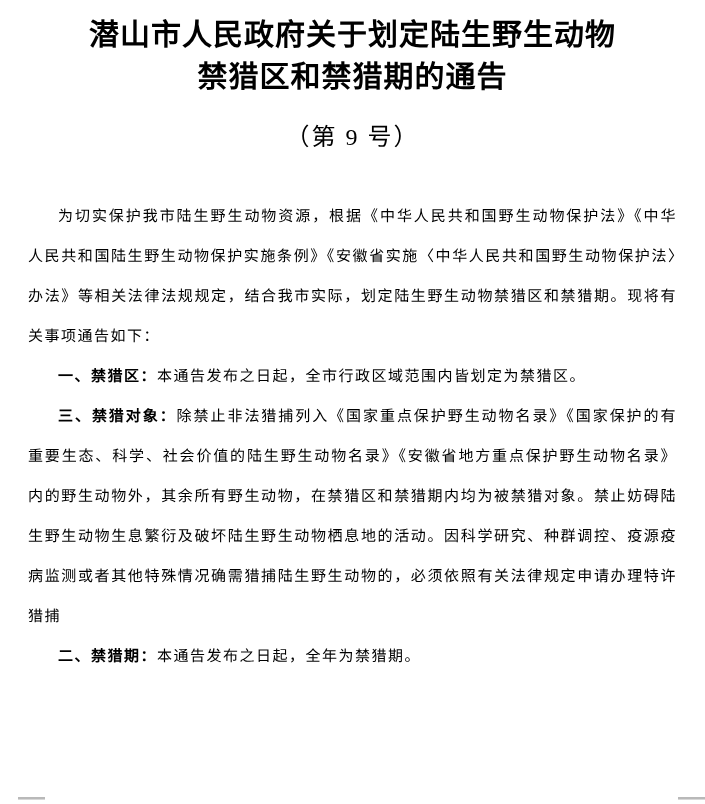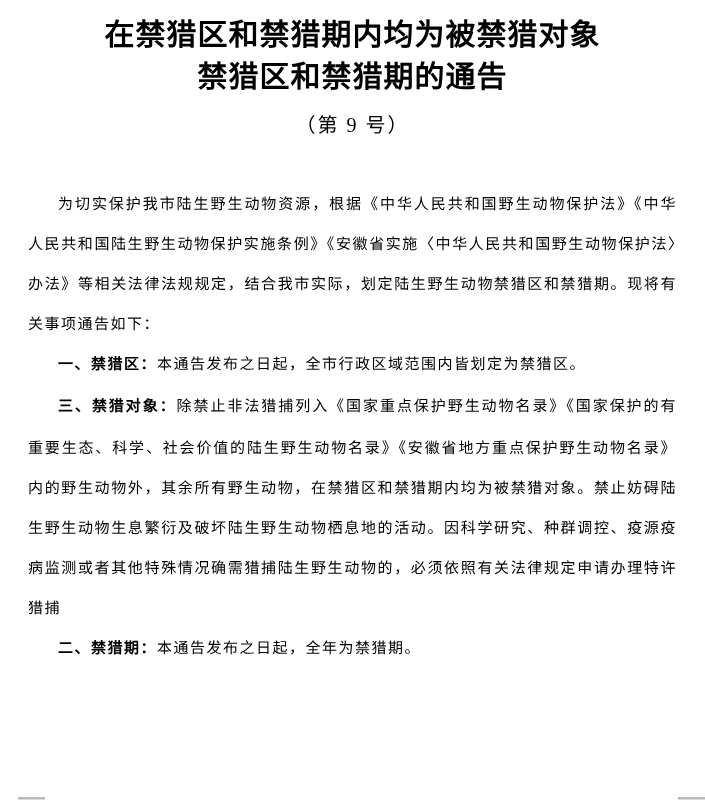--- a/index.html
+++ b/index.html
@@ -21,63 +21,63 @@
     font-family: "Liberation Sans", sans-serif;
     font-weight: 700;
     font-size: 30px;
     line-height: 42px;
     letter-spacing: 1px;
   }
   .doc-title .title-line {
     display: block;
   }
   .issue-number {
-    margin-top: 12px;
+    margin-top: 24px;
     text-align: center;
     font-family: "Liberation Serif", serif;
-    font-size: 20px;
+    font-size: 24px;
     line-height: 30px;
     letter-spacing: 2px;
   }
   .doc-body {
     margin: 44px 28px 0;
     font-family: "Liberation Serif", serif;
     font-size: 15px;
     line-height: 40px;
     text-align: justify;
     text-justify: inter-ideograph;
     letter-spacing: 1.5px;
   }
   .doc-body p {
     margin: 0;
     padding: 0;
     text-indent: 2em;
   }
   .lead {
-    font-family: Liberation Mono, monospace;
+    font-family: Liberation Sans, sans-serif;
     font-weight: 700;
   }
   .page-edge-mark {
     position: absolute;
     top: 797px;
     width: 27px;
     height: 2px;
     background: #b9b9b9;
     border-bottom: 1px solid #d8d8d8;
   }
   .page-edge-mark.left  { left: 18px; }
   .page-edge-mark.right { right: 0; }
 </style>
 </head>
 <body>
 
 <div class="page">
 
   <h1 class="doc-title">
-    <span class="title-line">在禁猎区和禁猎期内均为被禁猎对象</span>
+    <span class="title-line">潜山市人民政府关于划定陆生野生动物</span>
     <span class="title-line">禁猎区和禁猎期的通告</span>
   </h1>
 
   <div class="issue-number">（第 9 号）</div>
 
   <div class="doc-body">
 
     <p>
       <span>为切实保护我市陆生野生动物资源，根据《中华人民共和国野生动物保护法》《中华人民共和国陆生野生动物保护实施条例》《安徽省实施〈中华人民共和国野生动物保护法〉办法》等相关法律法规规定，结合我市实际，划定陆生野生动物禁猎区和禁猎期。现将有关事项通告如下：</span>
     </p>

